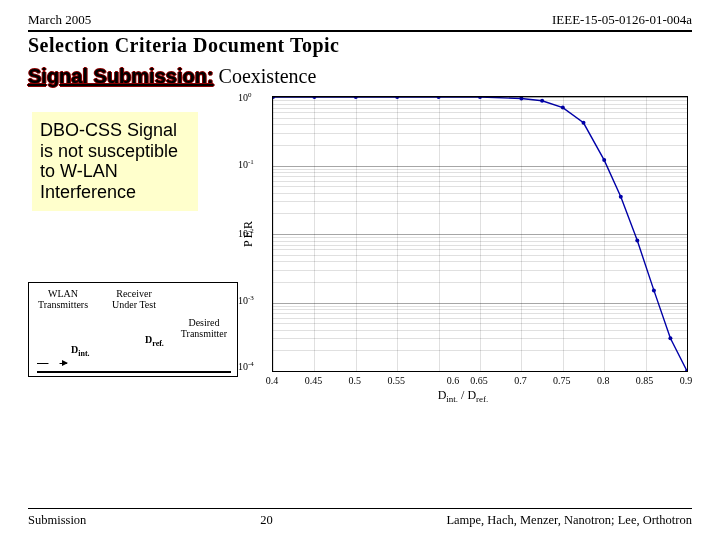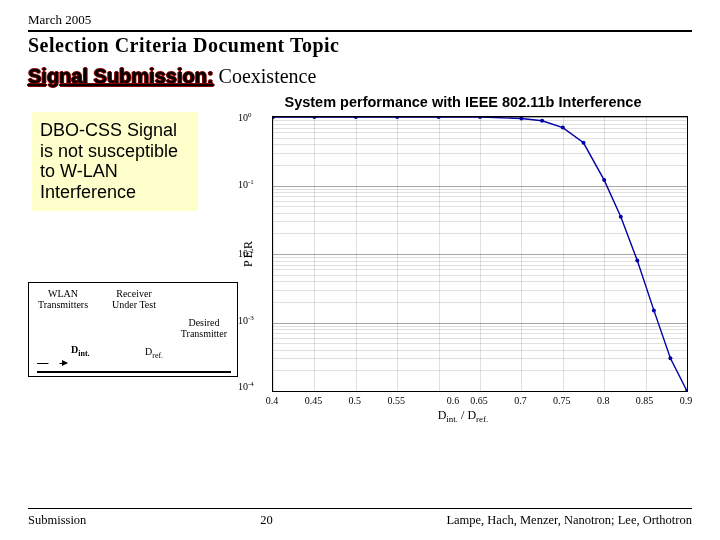--- a/index.html
+++ b/index.html
@@ -11,21 +11,21 @@
   .sub-strong { font-family: Arial, sans-serif; font-weight: 900; color: #000; text-decoration: underline; text-shadow: 1px 0 0 #8b0000, -1px 0 0 #8b0000, 0 1px 0 #8b0000, 0 -1px 0 #8b0000; }
   .sub-rest { font-family: "Times New Roman", serif; }
   .content { position: relative; padding: 0 28px; height: 340px; }
   .callout { position: absolute; left: 32px; top: 18px; width: 166px; background: #ffffcc; border: none; padding: 8px 8px; font-family: Arial, sans-serif; font-size: 18px; line-height: 1.15; }
   .diagram { position: absolute; left: 28px; top: 188px; width: 210px; height: 95px; border: 1px solid #000; background: #fff; }
   .dg-lbl { position: absolute; font-size: 10px; font-family: "Times New Roman", serif; line-height: 1.05; text-align: center; }
   .dg-wlan { left: 6px; top: 6px; width: 56px; }
   .dg-rec { left: 81px; top: 6px; width: 48px; }
   .dg-tx { left: 145px; top: 35px; width: 60px; }
   .dg-dint { left: 42px; top: 62px; font-weight: bold; }
-  .dg-dref { left: 116px; top: 64px; font-weight: normal; }
+  .dg-dref { left: 116px; top: 52px; font-weight: bold; }
   .sub { vertical-align: sub; font-size: 8px; }
   .tri { position: absolute; width: 0; height: 0; border-left: 7px solid transparent; border-right: 7px solid transparent; border-bottom: 12px solid #fff; }
   .tri::before { content: ''; position: absolute; left: -8px; top: -1px; width: 0; height: 0; border-left: 8px solid transparent; border-right: 8px solid transparent; border-bottom: 13px solid #000; z-index: -1; }
   .t1 { left: 18px; top: 71px; } .t2 { left: 94px; top: 71px; } .t3 { left: 167px; top: 71px; }
   .baseline { position: absolute; left: 8px; top: 88px; width: 194px; height: 2px; background: #000; }
   .arrow-l { position: absolute; left: 8px; top: 80px; height: 1px; width: 30px; background: #000; }
   .arrow-l::before { content:''; position:absolute; right:-1px; top:-3px; border-left:6px solid #000; border-top:3px solid transparent; border-bottom:3px solid transparent; }
   .chart { position: absolute; left: 234px; top: 0; width: 458px; height: 320px; }
   .chart-title { font-family: Arial, sans-serif; font-weight: bold; font-size: 14.5px; text-align: center; height: 20px; }
   .chart-area { position: relative; width: 100%; height: 278px; }
@@ -42,20 +42,21 @@
   .same-tx { position: absolute; right: 14px; top: 6px; font-family: Arial, sans-serif; font-size: 14px; color: #c00000; font-weight: bold; }
   .footer { position: absolute; bottom: 12px; left: 28px; right: 28px; }
   .hr2 { border-top: 1.5px solid #000; margin-bottom: 4px; }
   .foot-row { display: flex; justify-content: space-between; font-size: 12.5px; }
 </style>
 </head>
 <body>
 
 <div class="header">
   <span>March 2005</span>
+  <span>IEEE-15-05-0126-01-004a</span>
 </div>
 <div class="hr1"></div>
 <div class="title">Selection Criteria Document Topic</div>
 <div class="subtitle">
   <span class="sub-strong">Signal Submission:</span><span class="sub-rest"> Coexistence</span>
 </div>
 
 <div class="content">
   <div class="callout">DBO-CSS Signal is not susceptible to W-LAN Interference</div>
 
@@ -66,21 +67,20 @@
     <div class="dg-lbl dg-dint"><span>D</span><span class="sub">int.</span></div>
     <div class="dg-lbl dg-dref"><span>D</span><span class="sub">ref.</span></div>
     <div class="arrow-l"></div>
     <div class="tri t1"></div>
     <div class="tri t2"></div>
     <div class="tri t3"></div>
     <div class="baseline"></div>
   </div>
 
   <div class="chart">
-    <div class="chart-title">System performance with IEEE 802.11b Interference</div>
     <div class="chart-area">
       <div class="ylabel">PER</div>
       <div class="ytick" style="top:1%">10<sup>0</sup></div>
       <div class="ytick" style="top:25%">10<sup>-1</sup></div>
       <div class="ytick" style="top:50%">10<sup>-2</sup></div>
       <div class="ytick" style="top:74%">10<sup>-3</sup></div>
       <div class="ytick" style="top:98%">10<sup>-4</sup></div>
       <div class="plot" id="plot">
         <svg class="curve" id="curve" preserveAspectRatio="none" viewBox="0 0 414 274">
             <path d="M0.0 0.0 L41.4 0.0 L82.8 0.0 L124.2 0.0 L165.6 0.0 L207.0 0.0 L248.4 1.5 L269.1 3.8 L289.8 10.6 L310.5 25.8 L331.2 63.1 L347.8 99.7 L364.3 143.6 L380.9 193.4 L397.4 241.3 L414.0 274.0 " fill="none" stroke="#0000aa" stroke-width="1.4"></path>

